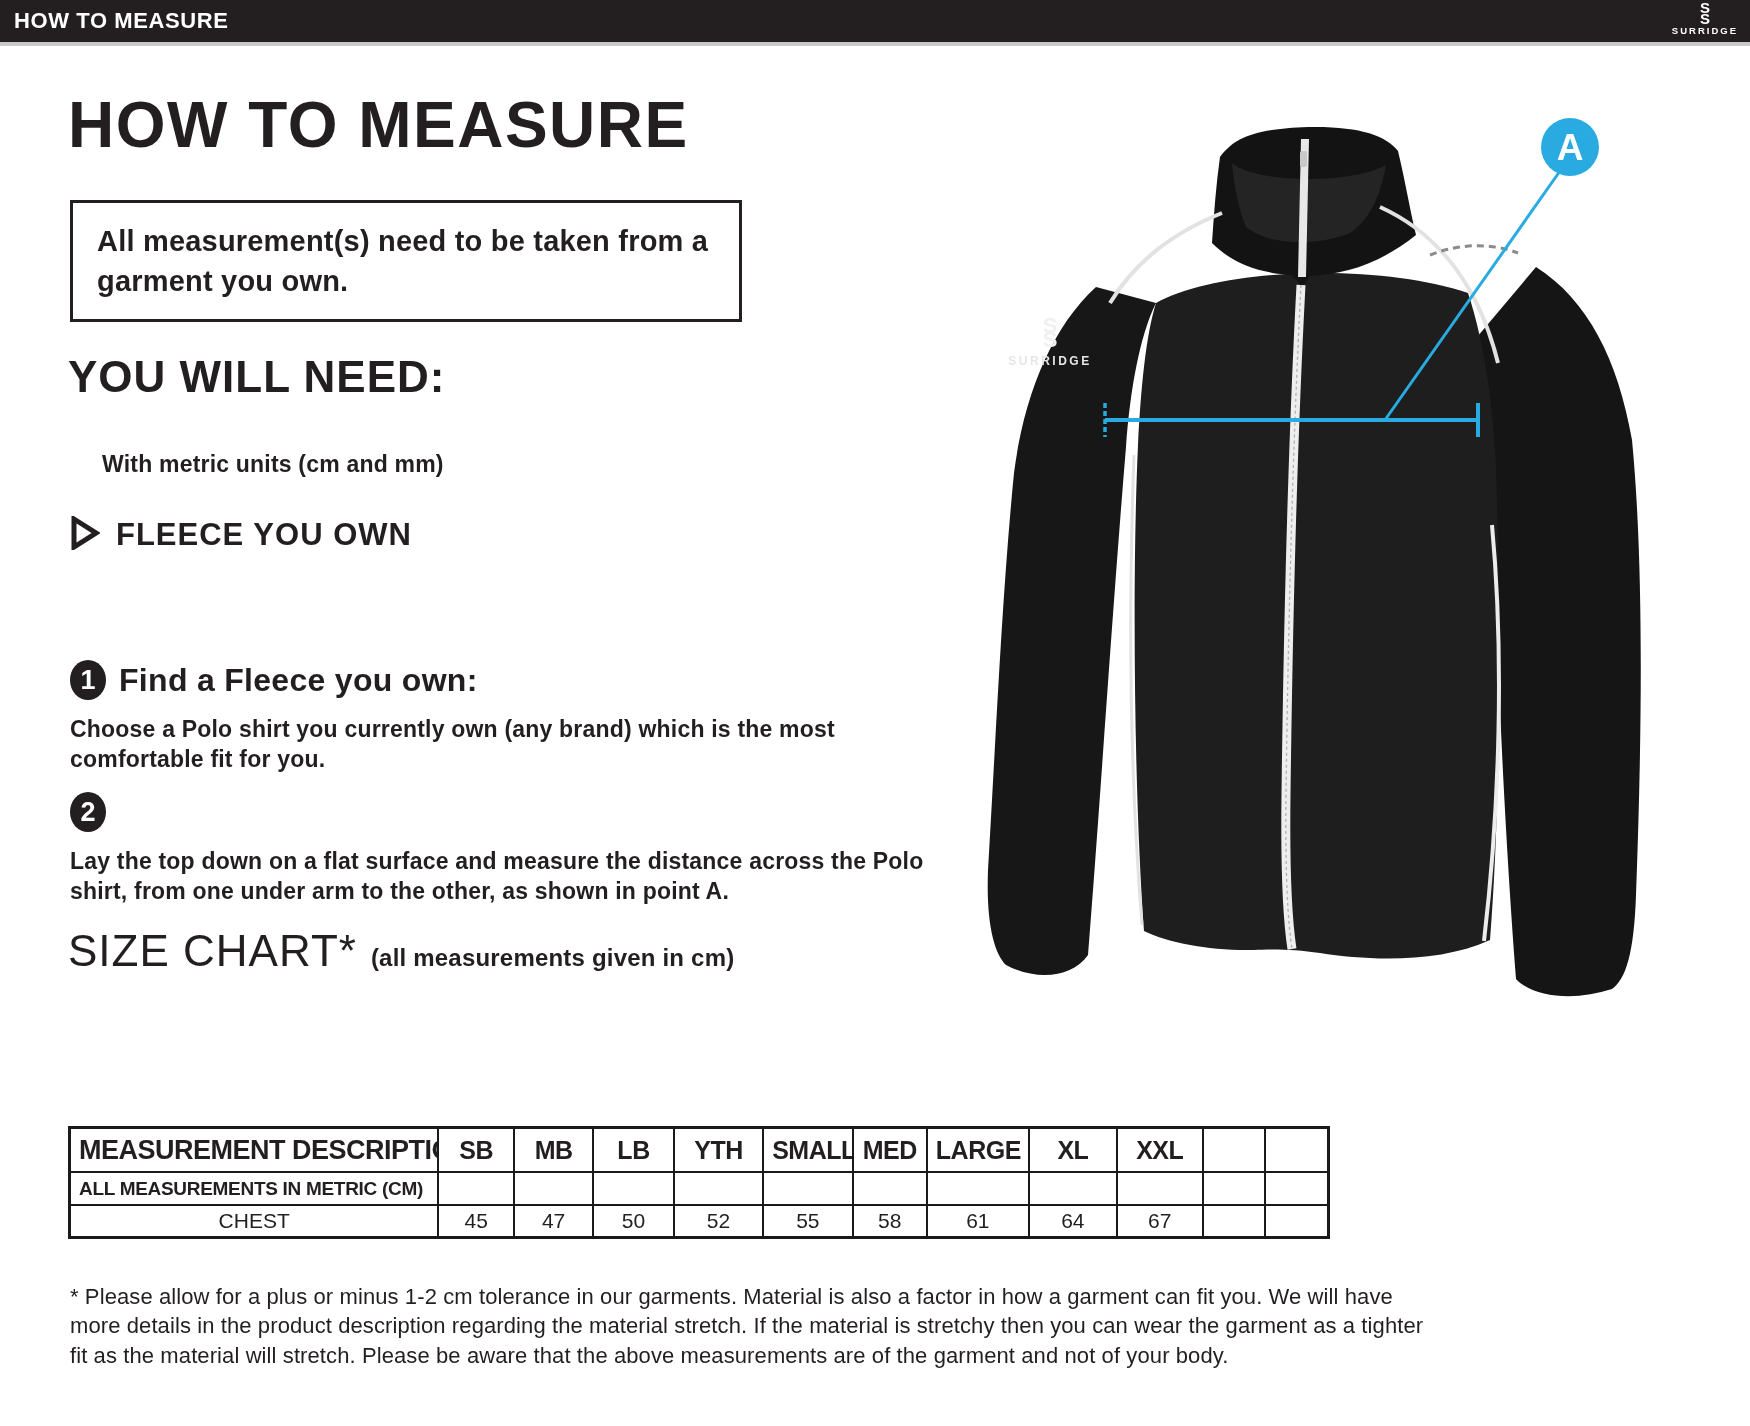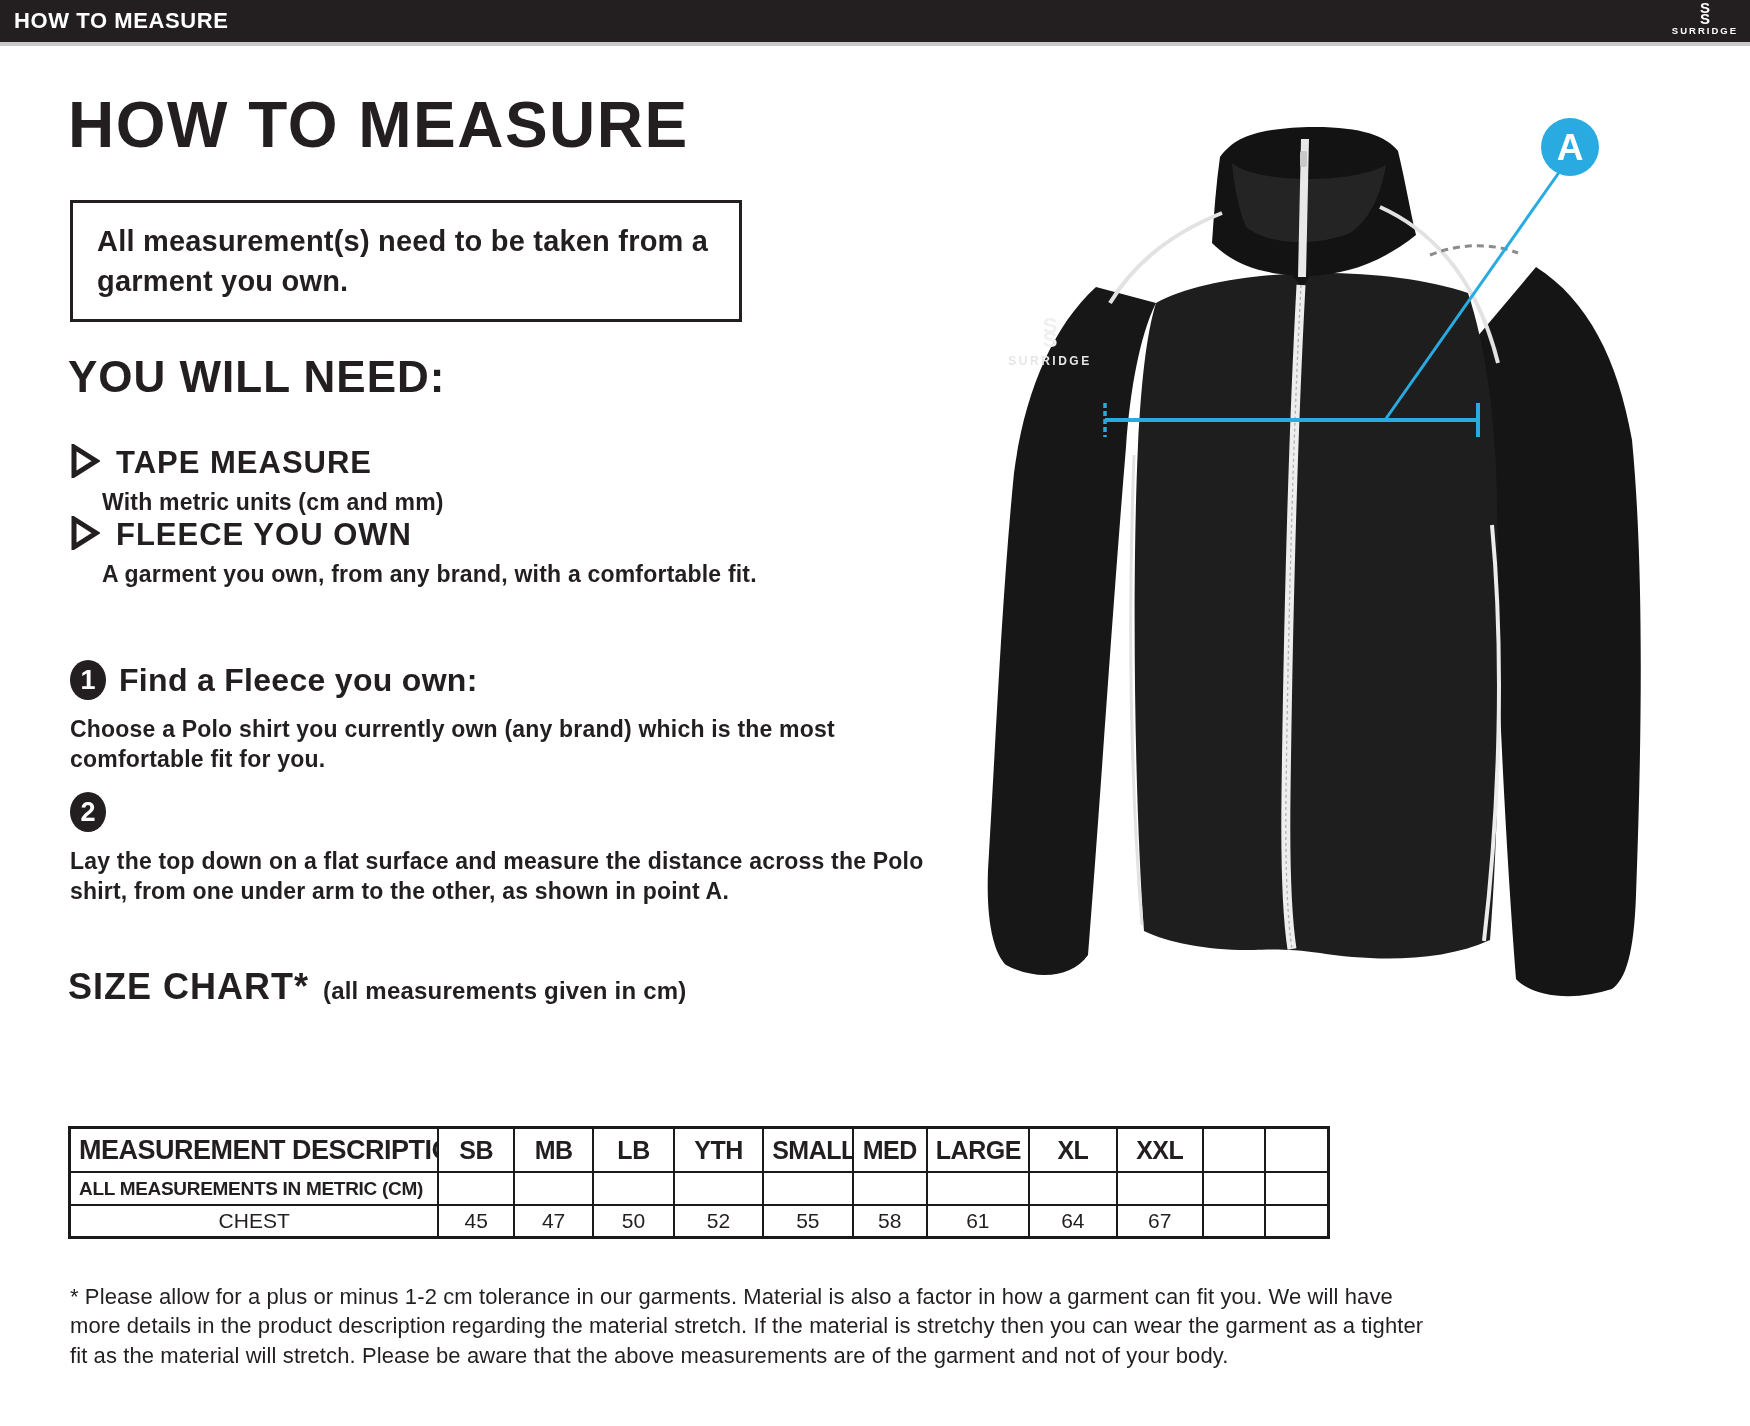--- a/index.html
+++ b/index.html
@@ -33,21 +33,21 @@
   .step{position:absolute;left:70px;}
   .step.one{top:660px;}
   .step.two{top:792px;}
   .step-head{display:flex;align-items:center;gap:13px;}
   .step-badge{width:36px;height:40px;background:#231f20;color:#fff;border-radius:50%;
     display:flex;align-items:center;justify-content:center;font-size:27px;font-weight:bold;}
   .step-title{font-size:32px;font-weight:bold;letter-spacing:.3px;}
   .step-desc{margin-top:15px;width:880px;font-size:23px;font-weight:bold;line-height:1.3;letter-spacing:.2px;}
 
   .size-chart-head{position:absolute;left:68px;top:926px;display:flex;align-items:baseline;gap:14px;}
-  .sc-title{font-size:36px;font-weight:700;letter-spacing:1px;margin-top:40px;}
+  .sc-title{font-size:44px;font-weight:400;letter-spacing:1px;}
   .sc-sub{font-size:24px;font-weight:bold;letter-spacing:.2px;}
 
   
   .size-table{position:absolute;left:68px;top:1126px;width:1262px;border-collapse:collapse;
     table-layout:fixed;border:3px solid #1a1a1a;}
   .size-table th,.size-table td{border:2px solid #1a1a1a;padding:0 8px;white-space:nowrap;overflow:hidden;}
   .size-table thead th{height:42px;font-size:25px;font-weight:bold;letter-spacing:-.5px;text-align:center;}
   .size-table thead th.desc{font-size:27px;text-align:left;}
   .size-table tr.metric td{height:31px;font-size:19px;font-weight:bold;letter-spacing:-.3px;}
   .size-table tr.chest td{height:30px;font-size:21px;font-weight:normal;text-align:center;}
@@ -79,41 +79,32 @@
 
 <h1 class="page-title">HOW TO MEASURE</h1>
 
 <div class="notice-box">
   <span>All measurement(s) need to be taken from a garment you own.</span>
 </div>
 
 <h2 class="ywn-heading">YOU WILL NEED:</h2>
 
 <div class="need-item first">
-  <div class="need-row">
-    <span>
-      <svg width="30" height="34" viewBox="0 0 30 34">
-          <path d="M4 3 L26 17 L4 31 Z" fill="none" stroke="#231f20" stroke-width="5" stroke-linejoin="miter"></path>
-        </svg>
-    </span>
-    <span class="need-label">TAPE MEASURE</span>
-  </div>
   <div class="need-desc">With metric units (cm and mm)</div>
 </div>
 
 <div class="need-item second">
   <div class="need-row">
     <span>
       <svg width="30" height="34" viewBox="0 0 30 34">
           <path d="M4 3 L26 17 L4 31 Z" fill="none" stroke="#231f20" stroke-width="5" stroke-linejoin="miter"></path>
         </svg>
     </span>
     <span class="need-label">FLEECE YOU OWN</span>
   </div>
-  <div class="need-desc">A garment you own, from any brand, with a comfortable fit.</div>
 </div>
 
 <div class="step one">
   <div class="step-head">
     <span class="step-badge">1</span>
     <span class="step-title">Find a Fleece you own:</span>
   </div>
   <div class="step-desc">Choose a Polo shirt you currently own (any brand) which is the most comfortable fit for you.</div>
 </div>
 

